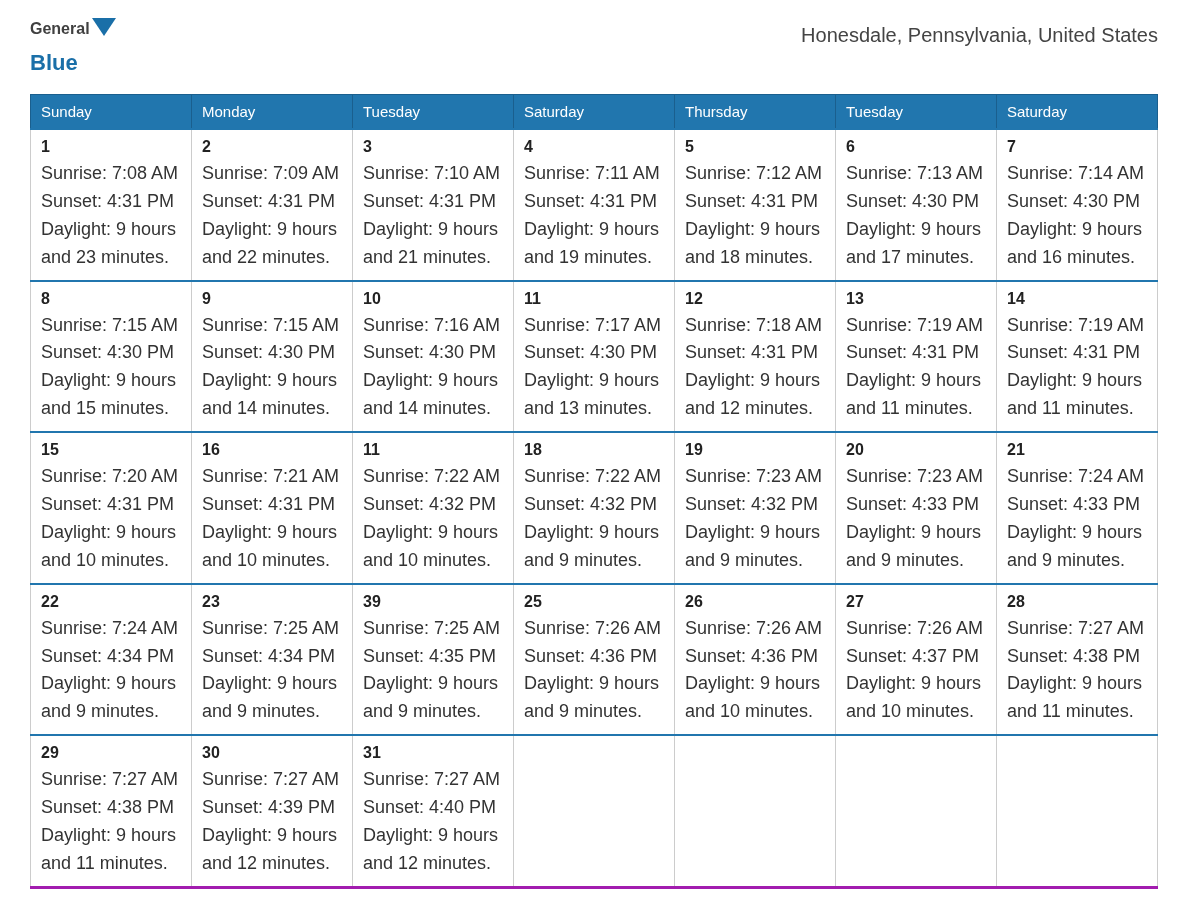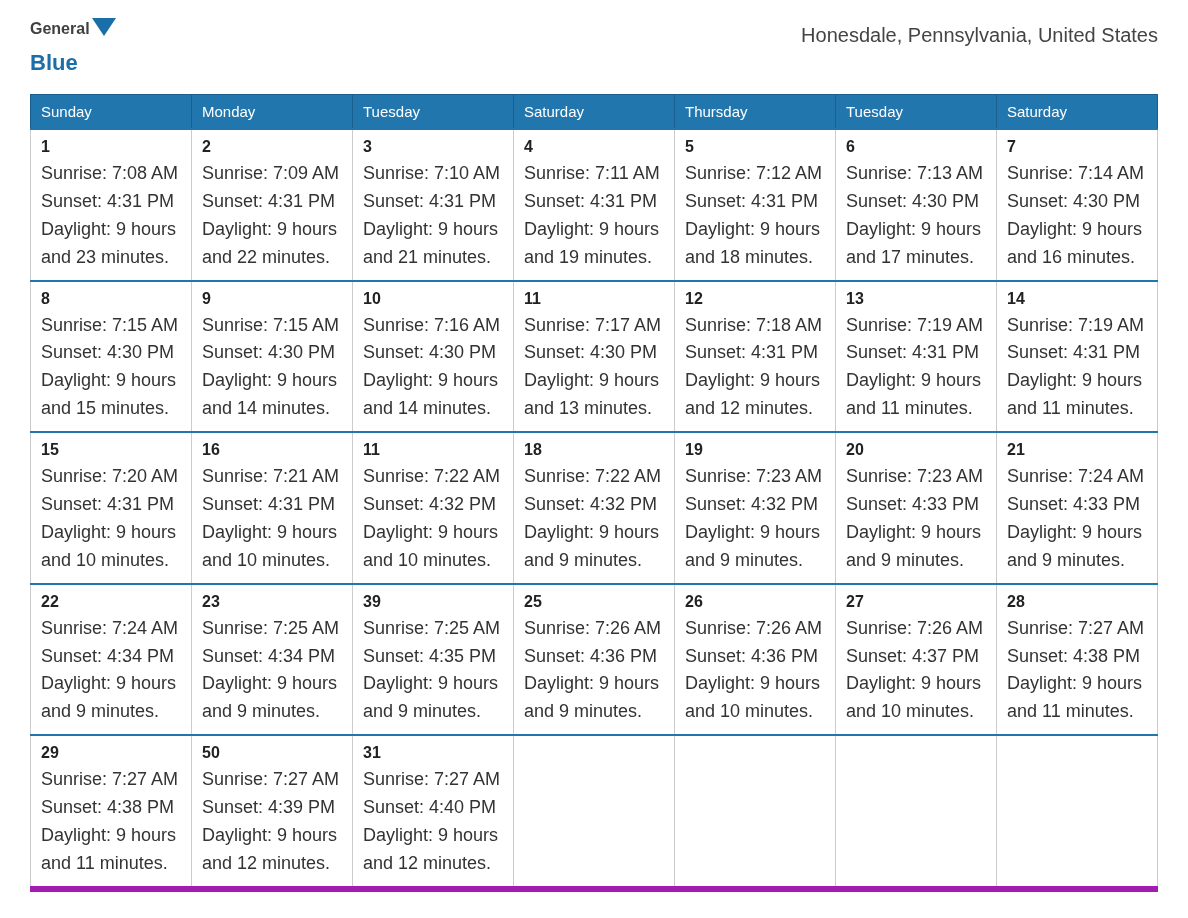--- a/index.html
+++ b/index.html
@@ -88,21 +88,21 @@
     }
     .day-info {
       font-size: 18px;
       line-height: 1.55;
       color: #333;
     }
     tbody tr td:first-child {
       border-left: 1px solid #ccc;
     }
     tbody tr:last-child td {
-      border-bottom: 6px solid #a21caf;
+      border-bottom: 3px solid #a21caf;
       margin-left: 36px;
     }
     .empty-cell {
       background: #fff;
     }
     
     .logo-triangle {
       width: 0;
       height: 0;
       border-left: 12px solid transparent;
@@ -265,21 +265,21 @@
         <span class="day-number">28</span>
         <span class="day-info">Sunrise: 7:27 AM<br>Sunset: 4:38 PM<br>Daylight: 9 hours<br>and 11 minutes.</span>
       </td>
       </tr>
       <tr>
         <td>
         <span class="day-number">29</span>
         <span class="day-info">Sunrise: 7:27 AM<br>Sunset: 4:38 PM<br>Daylight: 9 hours<br>and 11 minutes.</span>
       </td>
         <td>
-        <span class="day-number">50</span>
+        <span class="day-number">30</span>
         <span class="day-info">Sunrise: 7:27 AM<br>Sunset: 4:39 PM<br>Daylight: 9 hours<br>and 12 minutes.</span>
       </td>
         <td>
         <span class="day-number">31</span>
         <span class="day-info">Sunrise: 7:27 AM<br>Sunset: 4:40 PM<br>Daylight: 9 hours<br>and 12 minutes.</span>
       </td>
         <td class="empty-cell"></td>
         <td class="empty-cell"></td>
         <td class="empty-cell"></td>
         <td class="empty-cell"></td>

